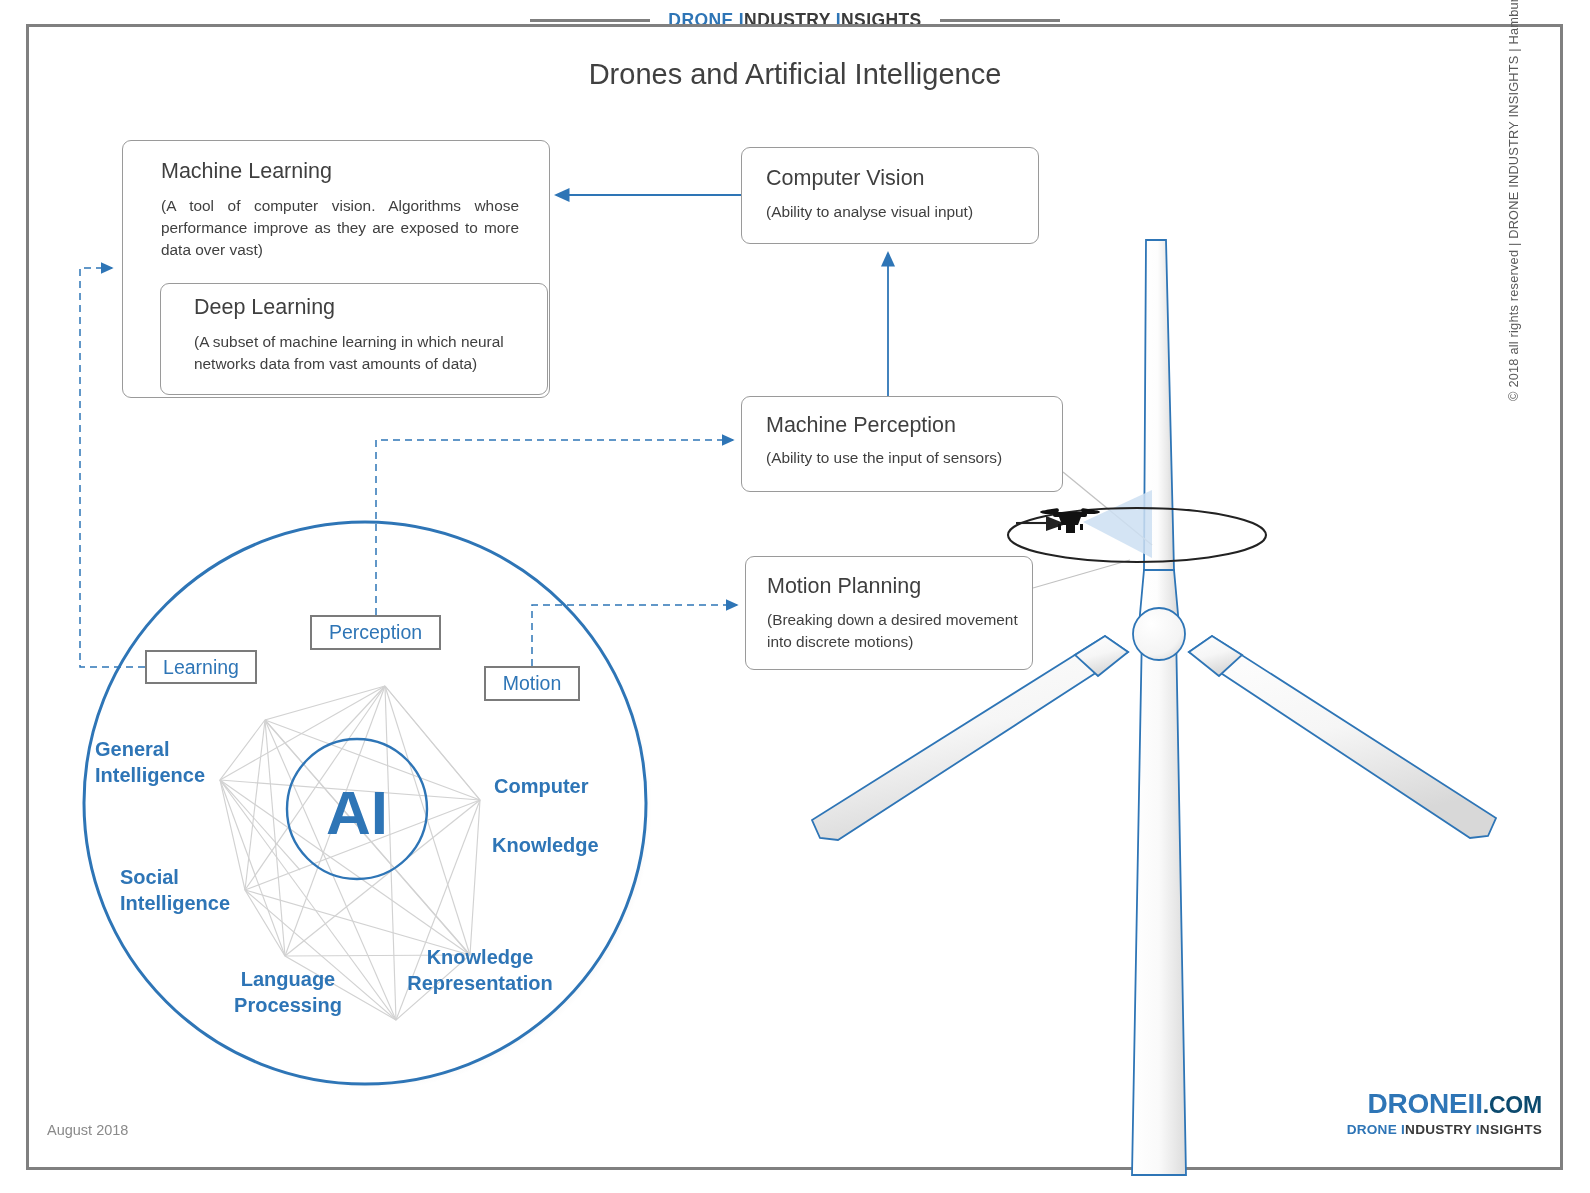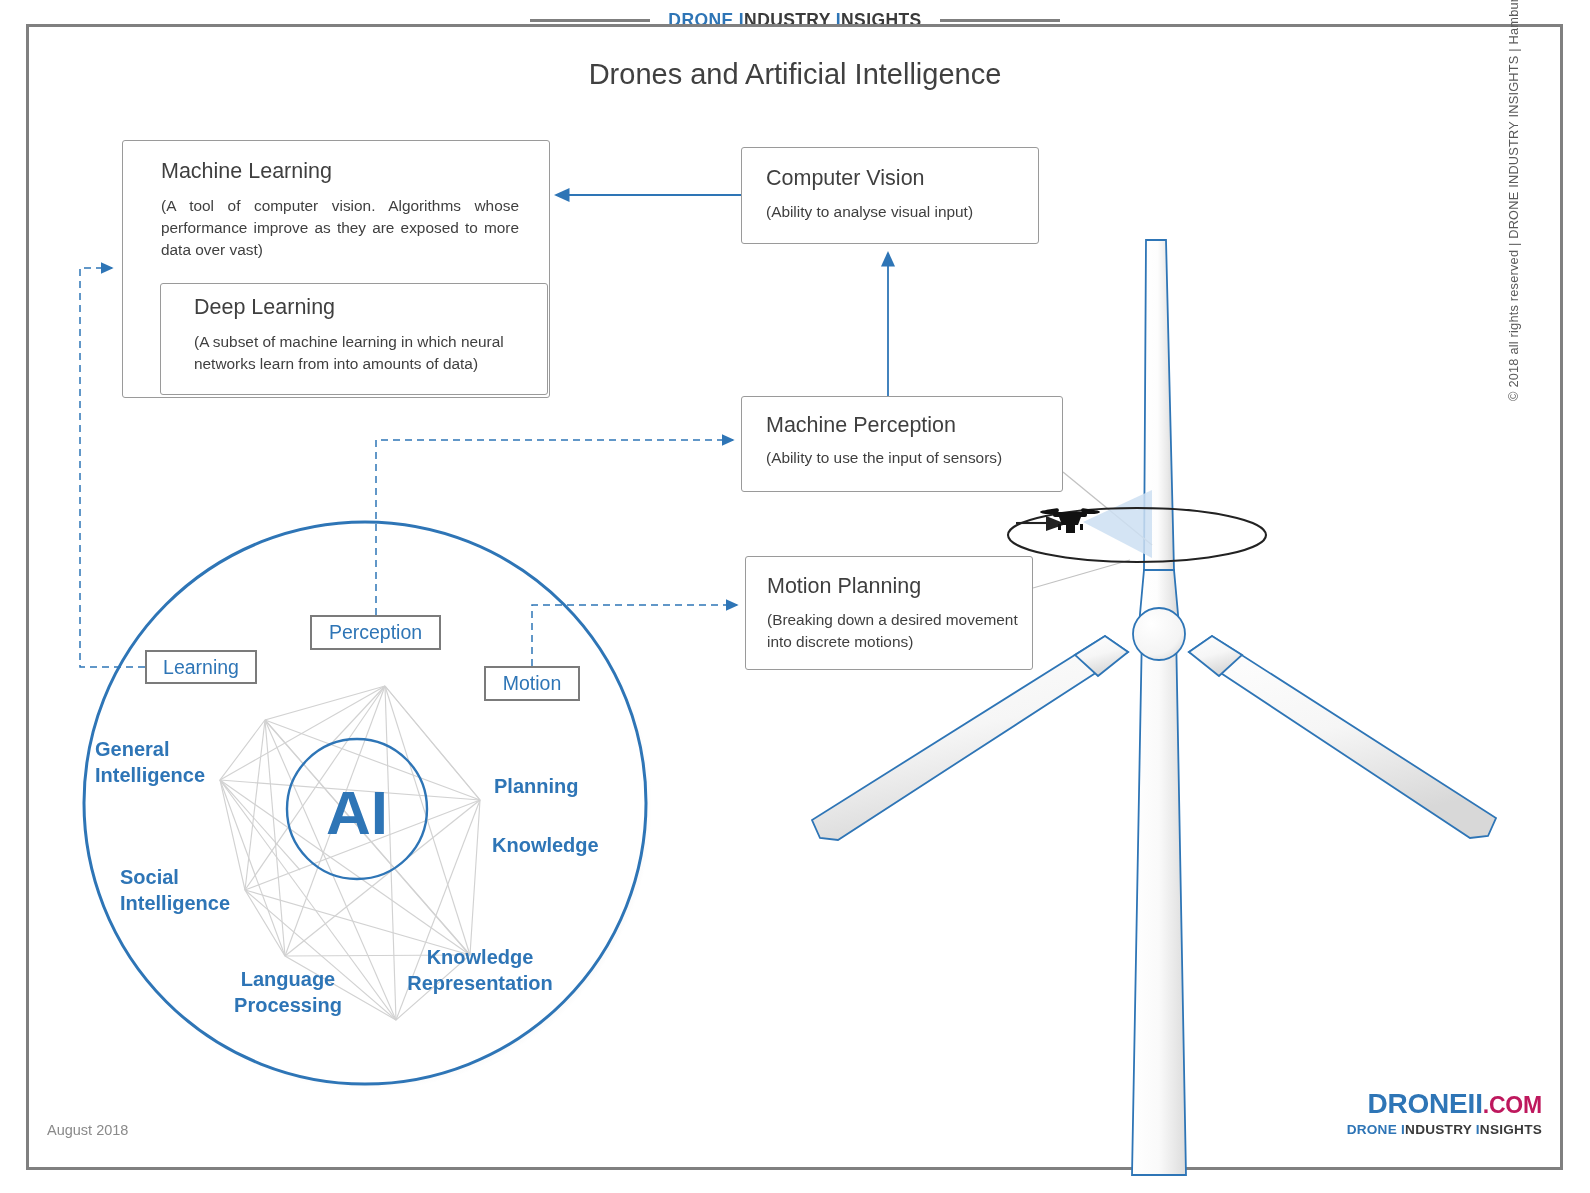--- a/index.html
+++ b/index.html
@@ -12,21 +12,21 @@
   .hdr-txt{font-size:17.5px;font-weight:bold;letter-spacing:.4px;color:#3a3a3a;white-space:nowrap;}
   .hdr-txt .b{color:#2e75b6;}
 
   
   .frame{position:absolute;left:26px;top:24px;width:1537px;height:1146px;border:3px solid #808080;box-sizing:border-box;}
 
   
   .title{position:absolute;left:0;top:58px;width:1590px;text-align:center;font-size:29px;color:#404040;}
 
   
-  .box{position:absolute;background:#fff;border:1.6px solid #9a9a9a;border-radius:3px;box-sizing:border-box;}
+  .box{position:absolute;background:#fff;border:1.6px solid #9a9a9a;border-radius:9px;box-sizing:border-box;}
   .box-h{font-size:21.5px;color:#3f3f3f;}
   .box-p{font-size:15.4px;color:#3f3f3f;line-height:1.42;}
 
   #ml-box{left:122px;top:140px;width:428px;height:258px;}
   #ml-box .box-h{position:absolute;left:38px;top:18px;}
   #ml-box .box-p{position:absolute;left:38px;top:54px;width:358px;text-align:justify;}
   #dl-box{left:160px;top:283px;width:388px;height:112px;}
   #dl-box .box-h{position:absolute;left:33px;top:11px;}
   #dl-box .box-p{position:absolute;left:33px;top:47px;width:342px;}
 
@@ -58,21 +58,21 @@
   #cl-reasoning{left:494px;top:773px;width:180px;}
   #cl-planning{left:492px;top:832px;width:180px;}
 
   
   svg.layer{position:absolute;left:0;top:0;width:1590px;height:1193px;pointer-events:none;}
 
   
   .date{position:absolute;left:47px;top:1122px;font-size:14.5px;color:#8a8a8a;}
   .logo{position:absolute;right:48px;top:1090px;text-align:right;}
   .logo .l1{font-size:28px;font-weight:bold;color:#2e75b6;letter-spacing:-.2px;line-height:1;}
-  .logo .l1 .dk{color:#be185d;font-size:23px;}
+  .logo .l1 .dk{color:#0c4a6e;font-size:23px;}
   .logo .l2{font-size:13.6px;font-weight:bold;color:#3a3a3a;letter-spacing:.25px;margin-top:4px;}
   .logo .l2 .b{color:#2e75b6;}
 
   .vert{position:absolute;left:1506px;top:401px;width:640px;
         transform:rotate(-90deg);transform-origin:0 0;
         font-size:12.8px;color:#5a5a5a;white-space:nowrap;letter-spacing:.2px;}
 </style>
 </head>
 <body>
 
@@ -212,21 +212,21 @@
     <path d="M532,666 L532,605 L737,605" fill="none" stroke="#2e75b6" stroke-width="1.5" stroke-dasharray="7 5" marker-end="url(#ah)"></path>
   </svg>
 
   <div class="box" id="ml-box">
     <div class="box-h">Machine Learning</div>
     <div class="box-p">(A tool of computer vision. Algorithms whose performance improve as they are exposed to more data over vast)</div>
   </div>
 
   <div class="box" id="dl-box">
     <div class="box-h">Deep Learning</div>
-    <div class="box-p">(A subset of machine learning in which neural networks learn from into amounts of data)</div>
+    <div class="box-p">(A subset of machine learning in which neural networks data from vast amounts of data)</div>
   </div>
 
   <div class="box" id="cv-box">
     <div class="box-h">Computer Vision</div>
     <div class="box-p">(Ability to analyse visual input)</div>
   </div>
 
   <div class="box" id="mp-box">
     <div class="box-h">Machine Perception</div>
     <div class="box-p">(Ability to use the input of sensors)</div>
@@ -250,21 +250,21 @@
     <div>Intelligence</div>
   </div>
   <div class="cl" id="cl-knowledge">
     <div>Knowledge</div>
     <div>Representation</div>
   </div>
   <div class="cl" id="cl-language">
     <div>Language</div>
     <div>Processing</div>
   </div>
-  <div class="cl" id="cl-reasoning">Planning</div>
+  <div class="cl" id="cl-reasoning">Computer</div>
   <div class="cl" id="cl-planning">Knowledge</div>
 
   <div class="date">August 2018</div>
 
   <div class="logo">
     <div class="l1"><span>DRONEII</span><span class="dk">.COM</span></div>
     <div class="l2"><span class="b">DRONE</span><span class="b"> I</span><span>NDUSTRY </span><span class="b">I</span><span>NSIGHTS</span></div>
   </div>
 
   <div class="vert"><span>© 2018 all rights reserved  |  DRONE INDUSTRY INSIGHTS  |  Hamburg, Germany  |  </span></div>

